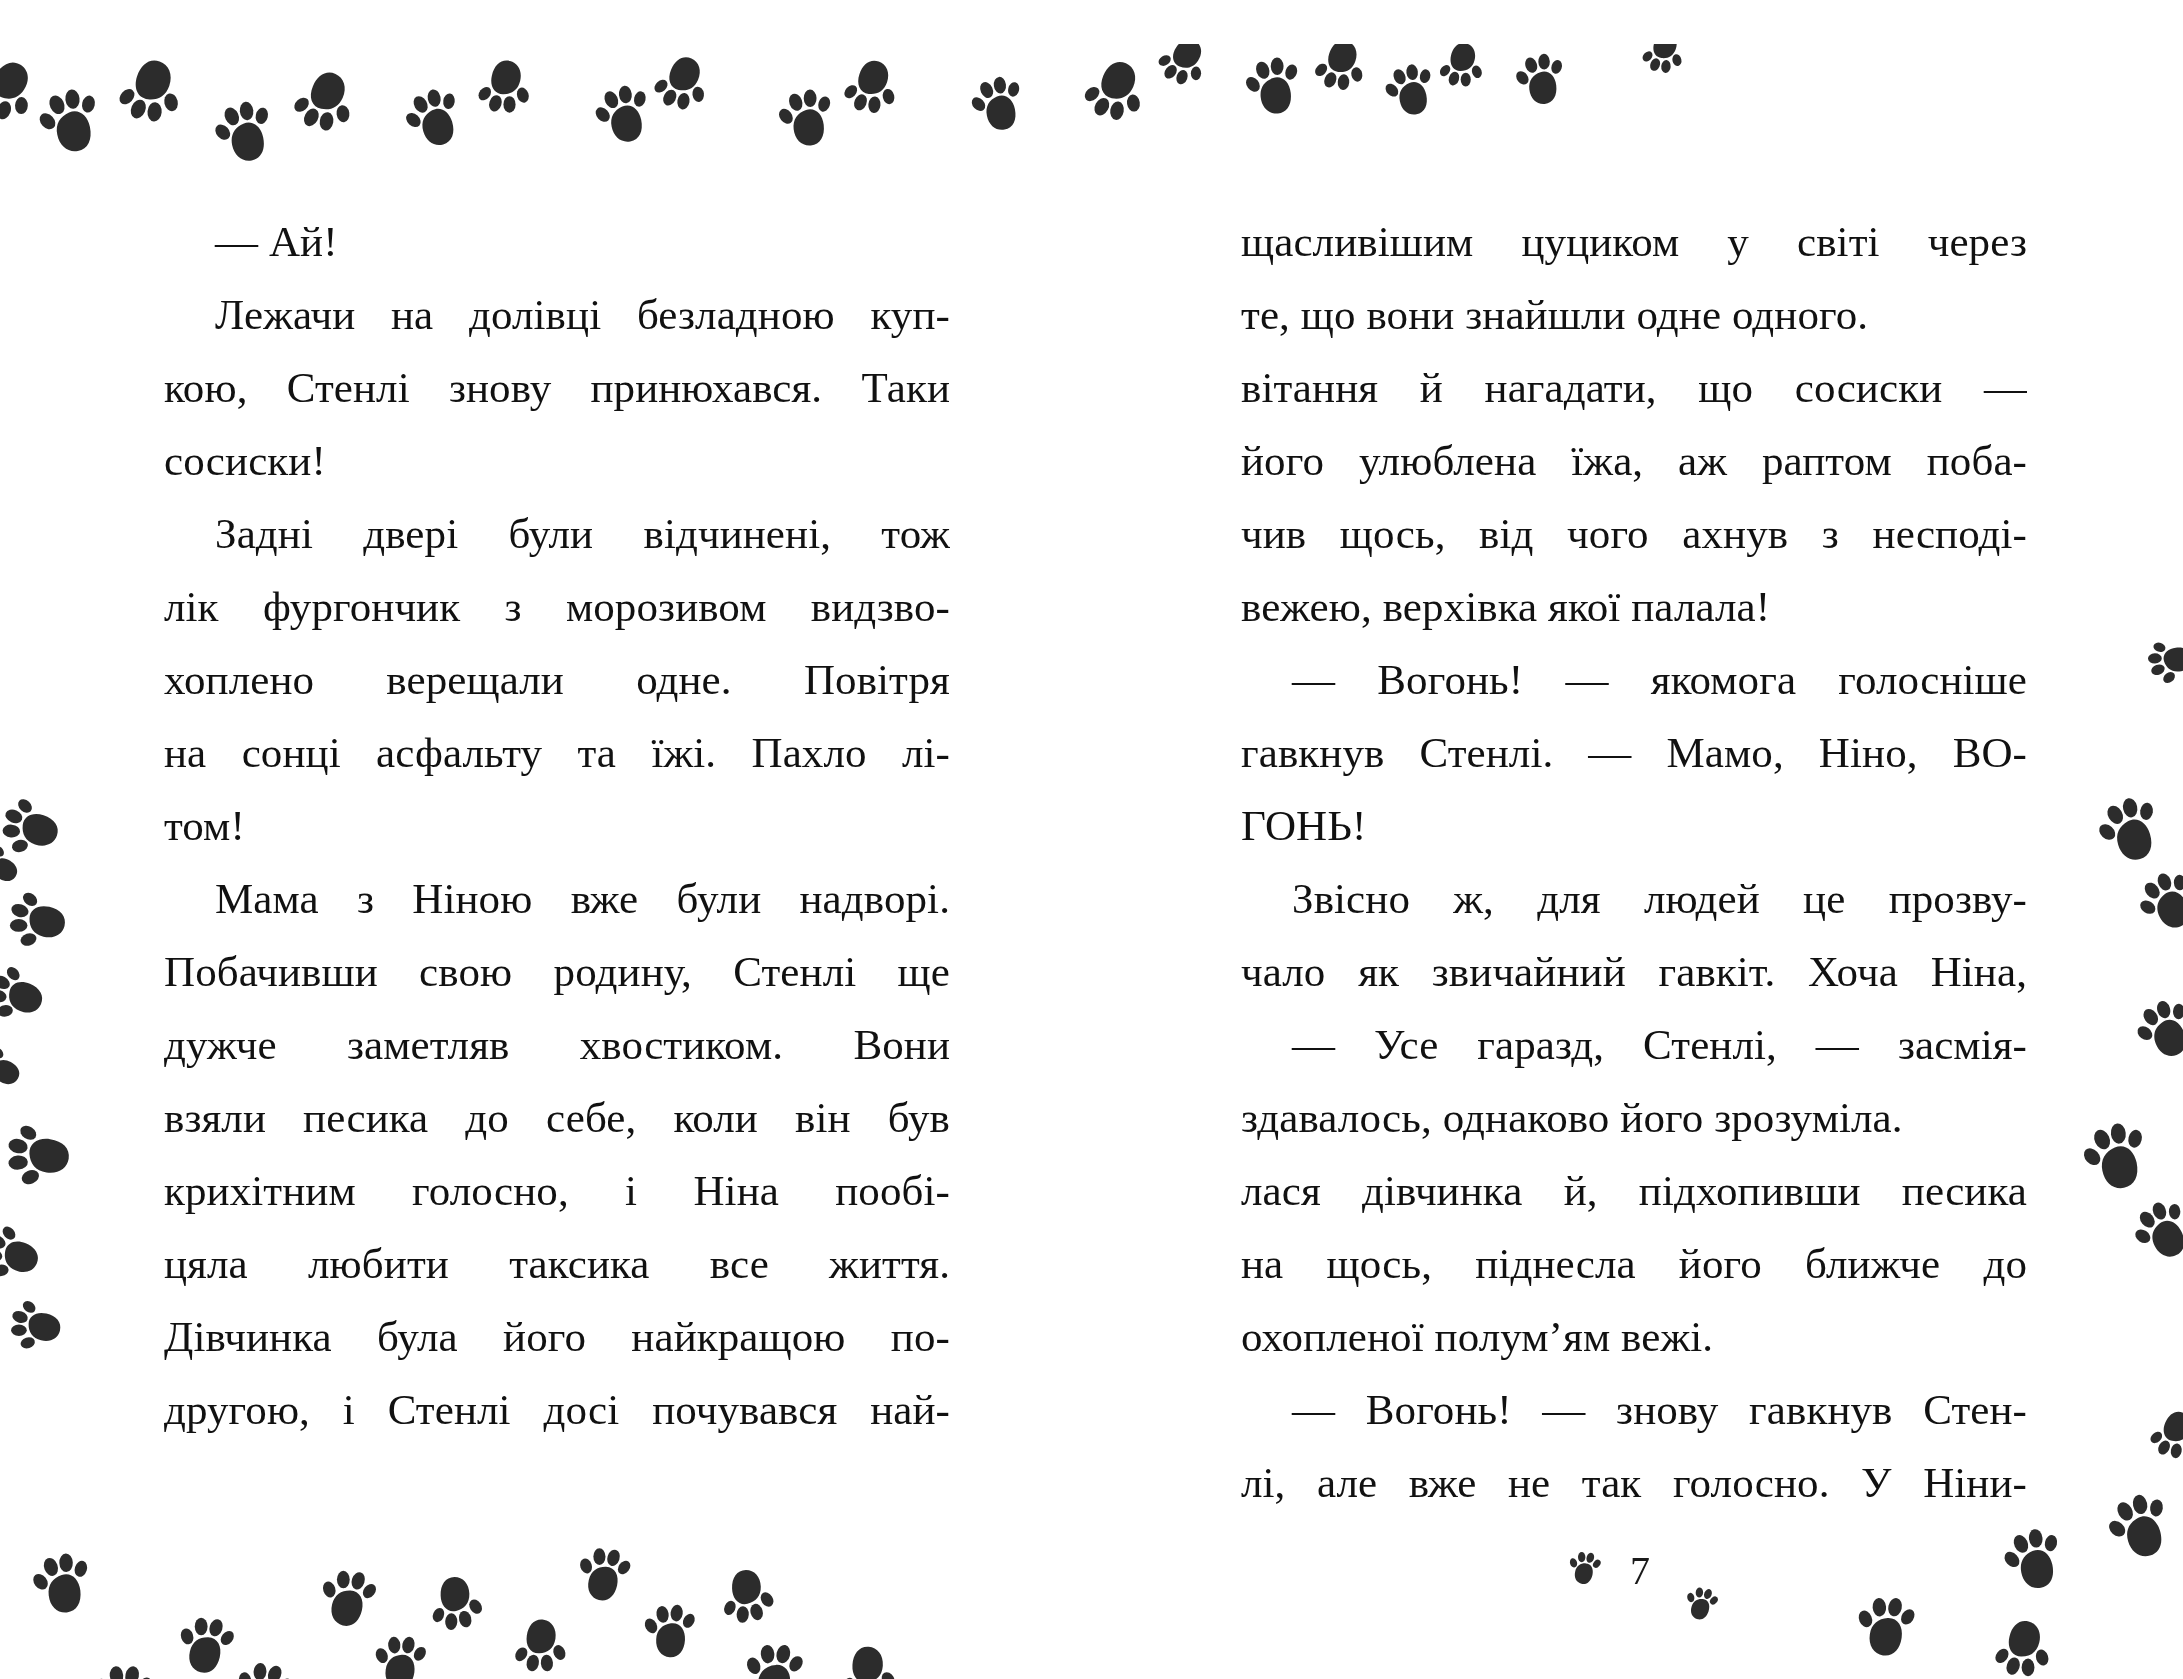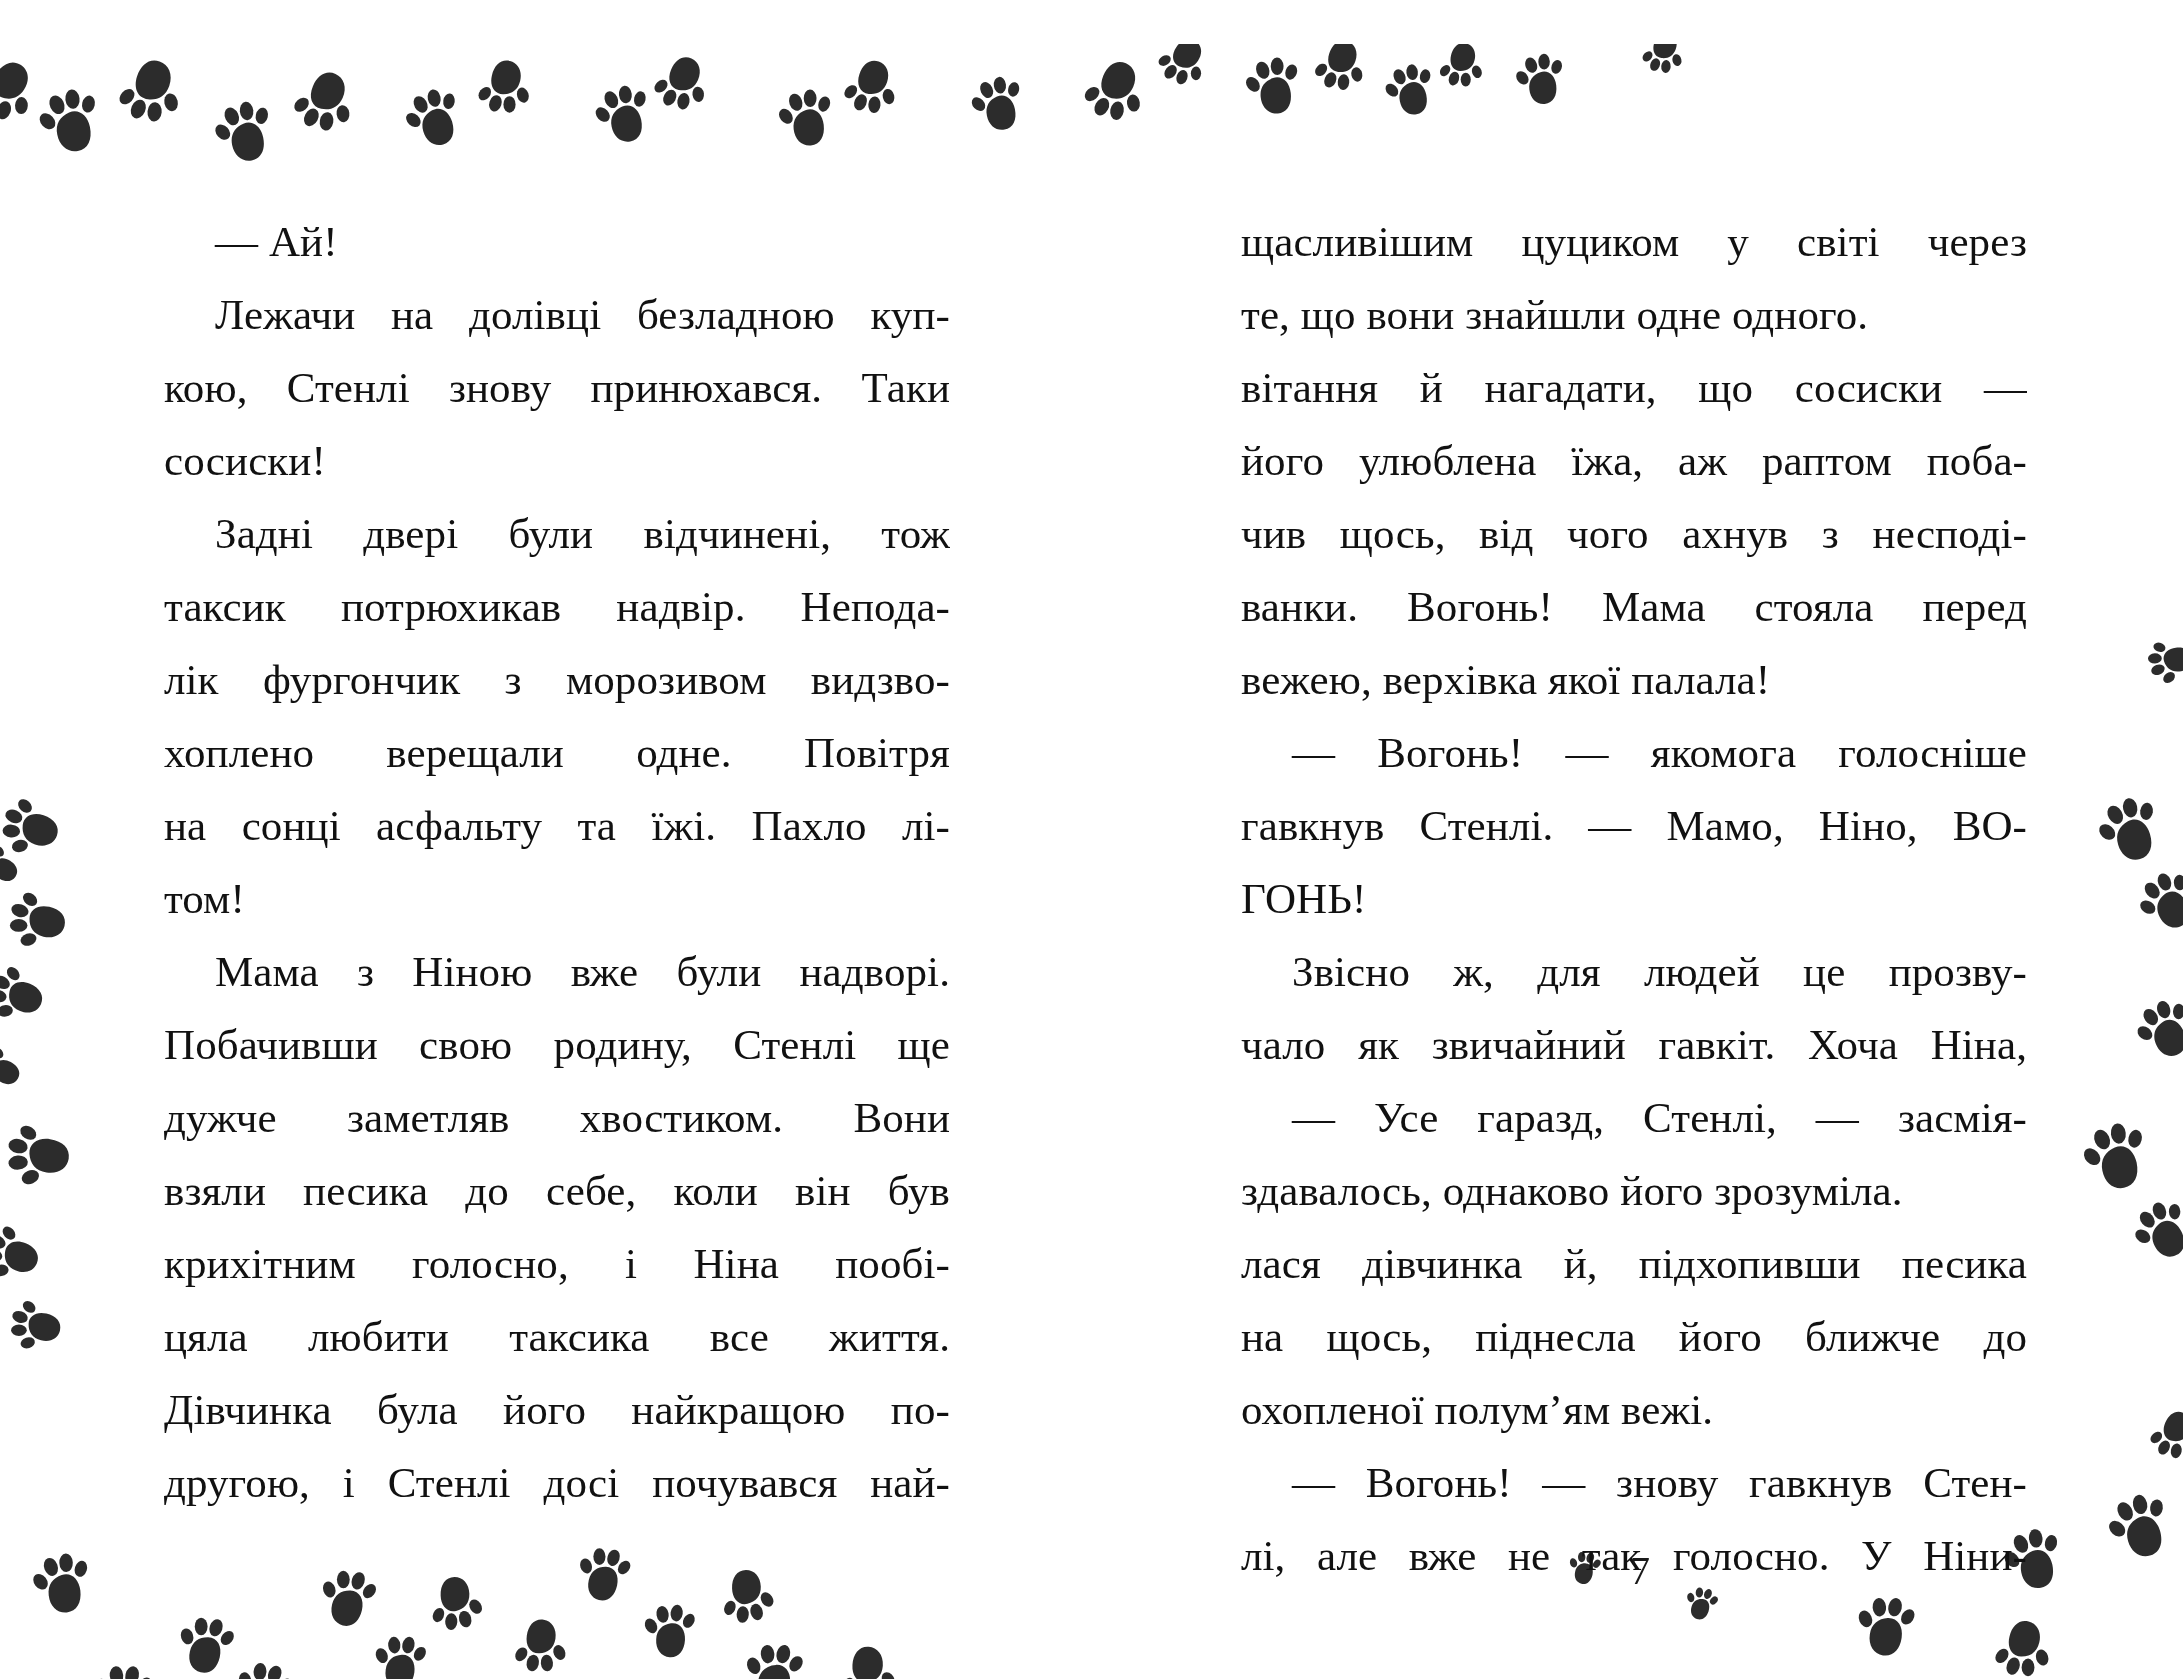--- a/index.html
+++ b/index.html
@@ -112,41 +112,39 @@
         <use href="#paw-shape" transform="translate(2668,2352) rotate(185) scale(0.85) translate(-50,-55)" fill="#1d1d1d" opacity="0.93"></use>
       </g>
   </svg>
 
   <div class="col col-left">
       <div class="line noj ind">— Ай!</div>
       <div class="line ind">Лежачи на долівці безладною куп-</div>
       <div class="line">кою, Стенлі знову принюхався. Таки</div>
       <div class="line noj">сосиски!</div>
       <div class="line ind">Задні двері були відчинені, тож</div>
-      <div class="line">таксик потрюхикав надвір. Непода-</div>
       <div class="line">лік фургончик з морозивом видзво-</div>
       <div class="line">хоплено верещали одне. Повітря</div>
       <div class="line">на сонці асфальту та їжі. Пахло лі-</div>
       <div class="line noj">том!</div>
       <div class="line ind">Мама з Ніною вже були надворі.</div>
       <div class="line">Побачивши свою родину, Стенлі ще</div>
       <div class="line">дужче заметляв хвостиком. Вони</div>
       <div class="line">взяли песика до себе, коли він був</div>
       <div class="line">крихітним голосно, і Ніна пообі-</div>
       <div class="line">цяла любити таксика все життя.</div>
       <div class="line">Дівчинка була його найкращою по-</div>
       <div class="line">другою, і Стенлі досі почувався най-</div>
     </div>
   <div class="col col-right">
       <div class="line">щасливішим цуциком у світі через</div>
       <div class="line noj">те, що вони знайшли одне одного.</div>
       <div class="line">вітання й нагадати, що сосиски —</div>
       <div class="line">його улюблена їжа, аж раптом поба-</div>
       <div class="line">чив щось, від чого ахнув з несподі-</div>
-      <div class="line">ванки. Вогонь! Мама стояла перед</div>
       <div class="line noj">вежею, верхівка якої палала!</div>
       <div class="line ind">— Вогонь! — якомога голосніше</div>
       <div class="line">гавкнув Стенлі. — Мамо, Ніно, ВО-</div>
       <div class="line noj">ГОНЬ!</div>
       <div class="line ind">Звісно ж, для людей це прозву-</div>
       <div class="line">чало як звичайний гавкіт. Хоча Ніна,</div>
       <div class="line ind">— Усе гаразд, Стенлі, — засмія-</div>
       <div class="line noj">здавалось, однаково його зрозуміла.</div>
       <div class="line">лася дівчинка й, підхопивши песика</div>
       <div class="line">на щось, піднесла його ближче до</div>

